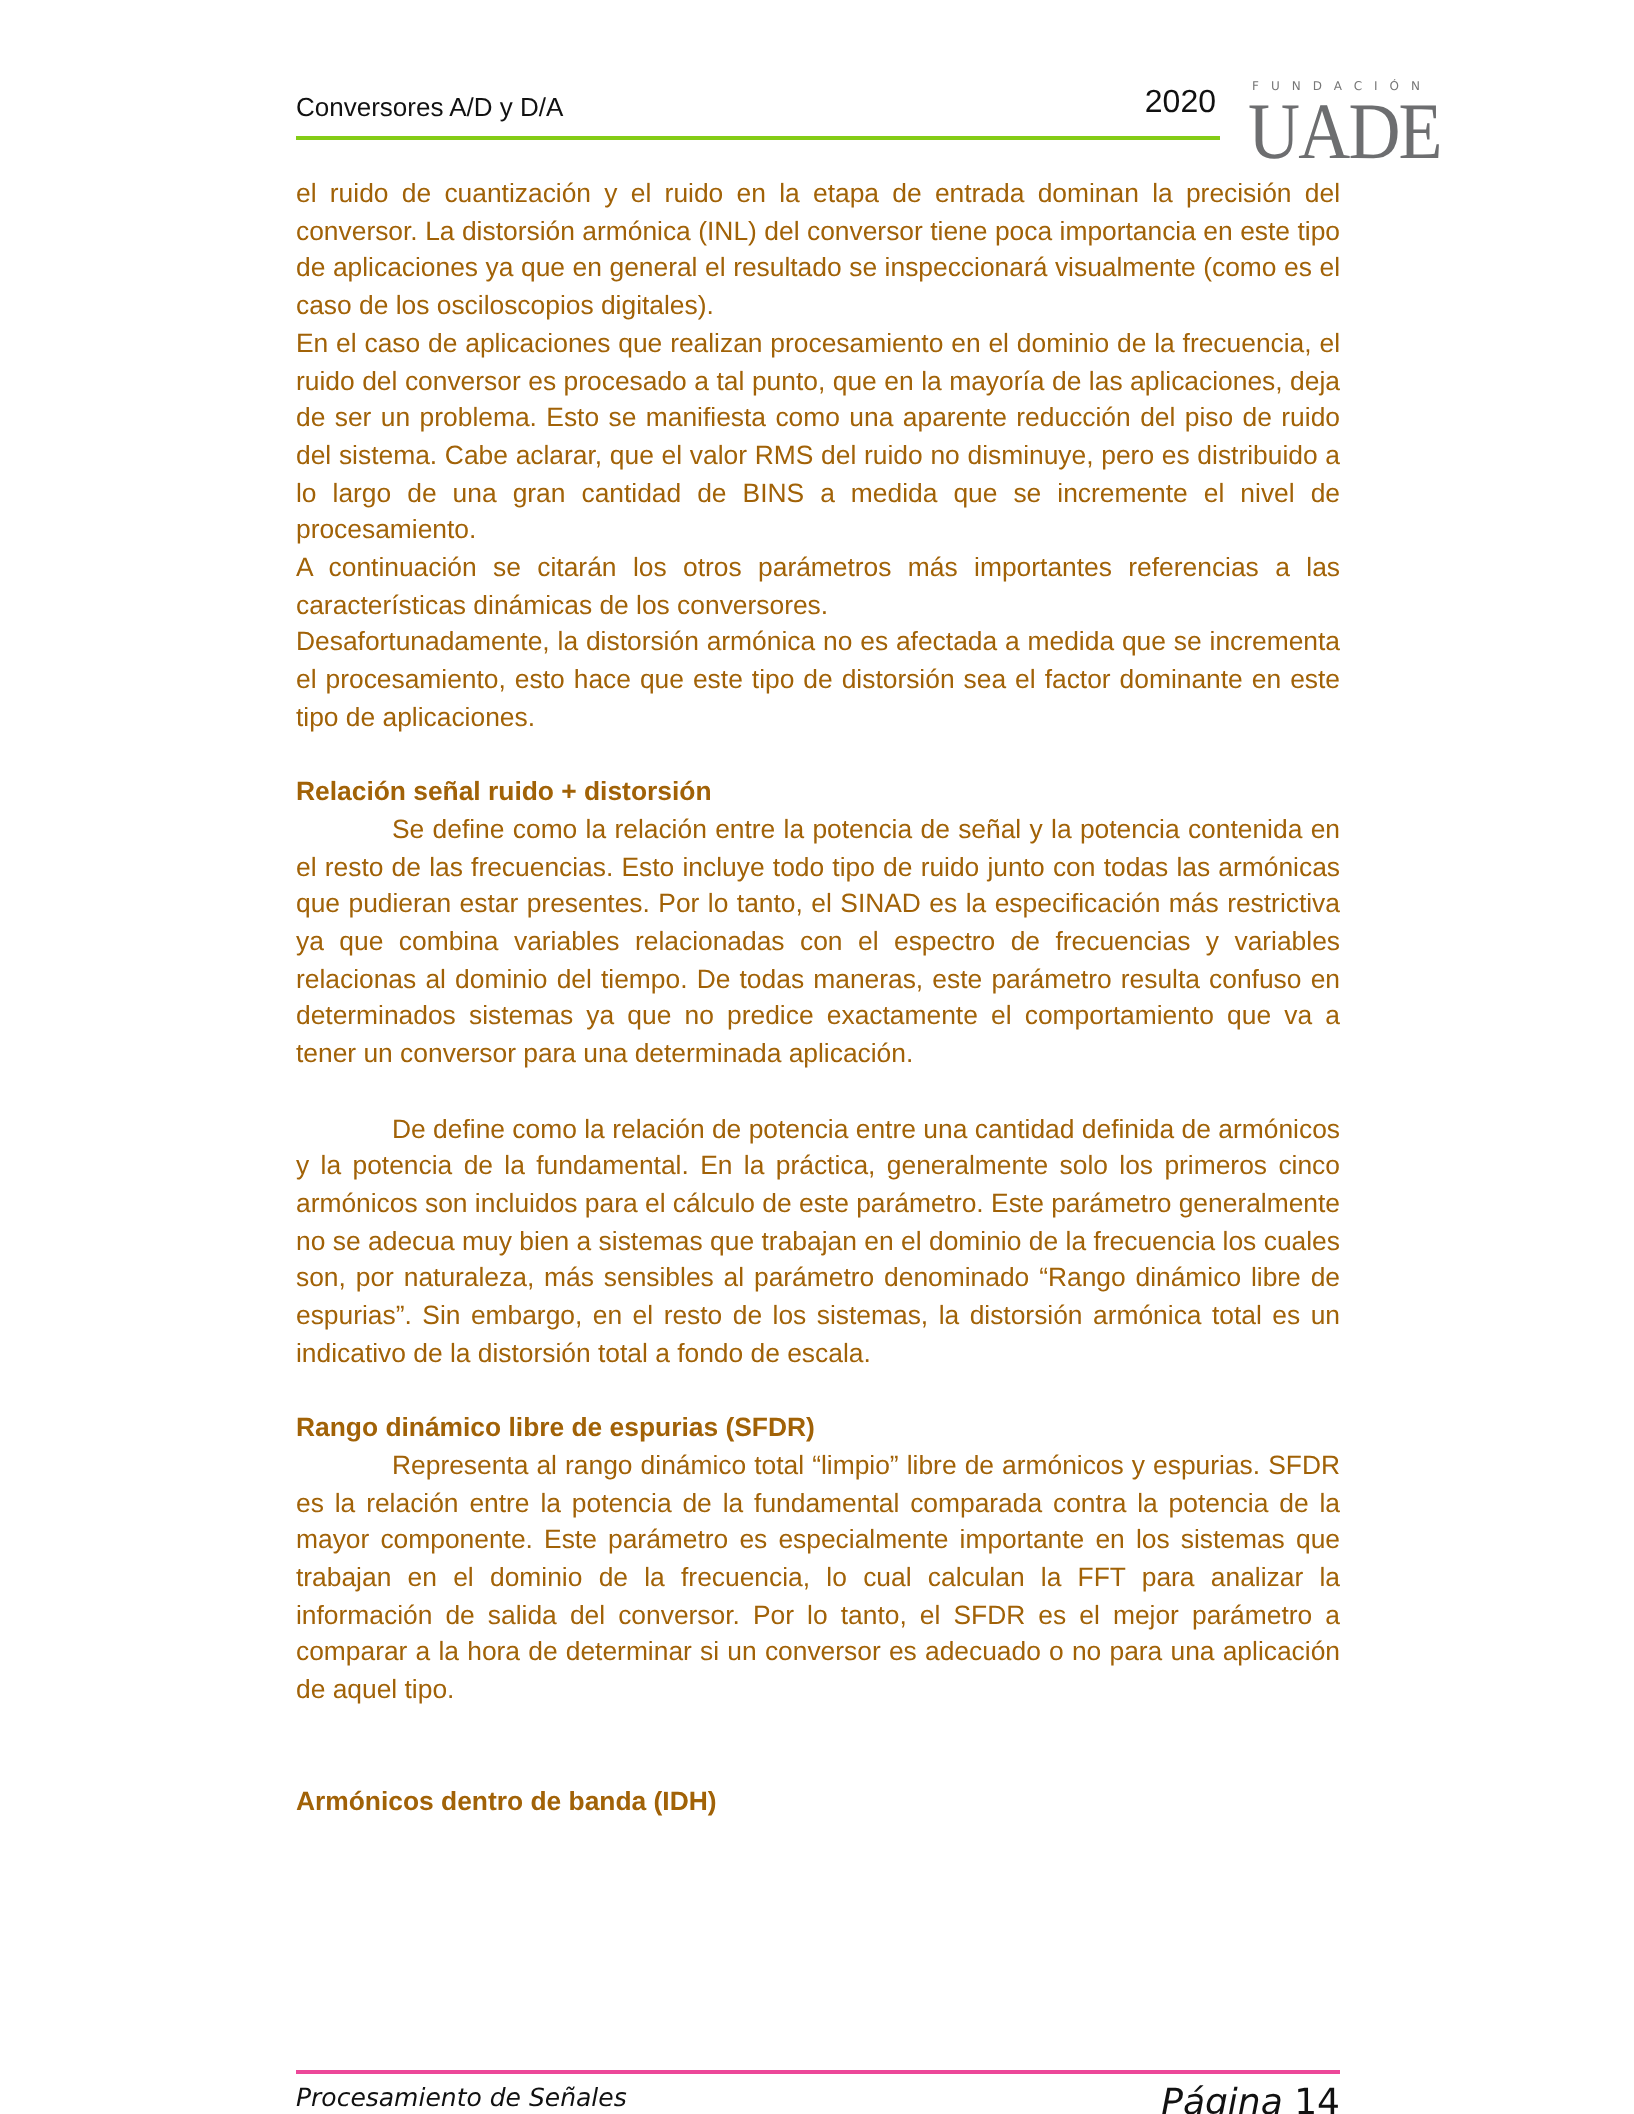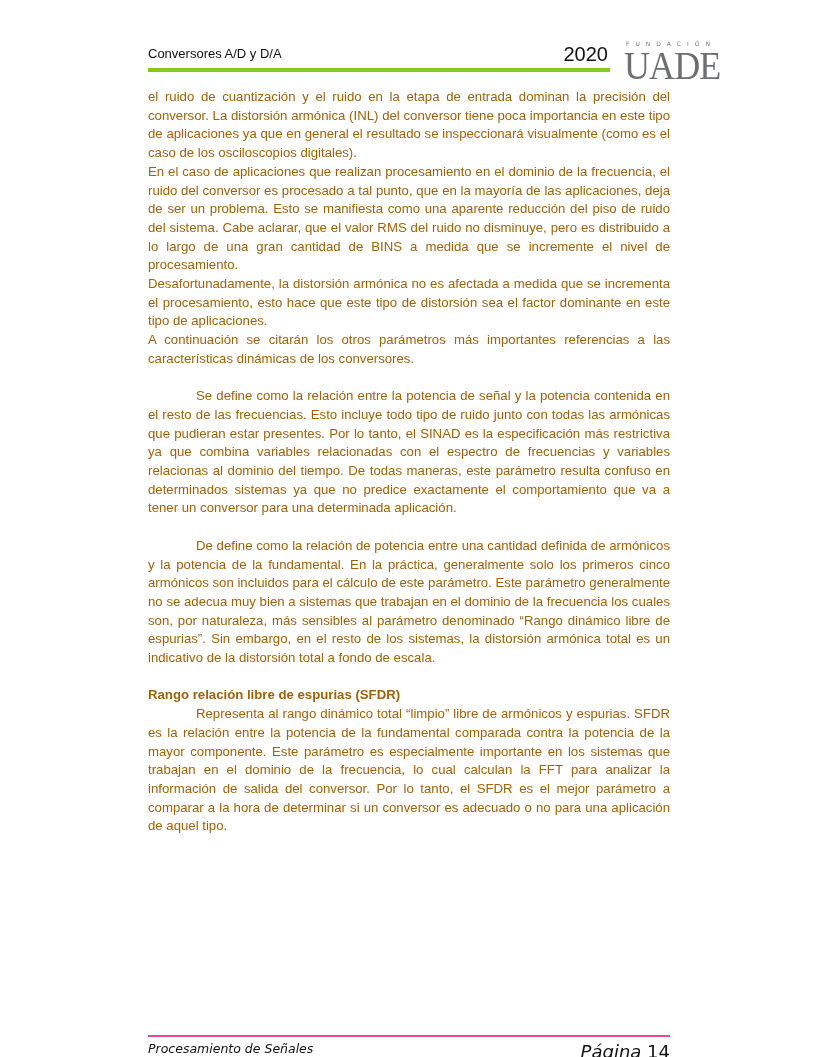--- a/index.html
+++ b/index.html
@@ -1,20 +1,20 @@
 <!DOCTYPE html>
 <html><head>
 <meta charset="utf-8">
 <style>
   html, body { margin: 0; padding: 0; background: #ffffff; }
   body { width: 817px; height: 1057px; position: relative; overflow: hidden; }
   .page { position: absolute; left: 0; top: 0; width: 817px; height: 1057px; background: #fff; }
-  .header { position: absolute; left: 148px; top: 44px; width: 462px; height: 24px; border-bottom: 4px solid #84cc16; }
+  .header { position: absolute; left: 148px; top: 44px; width: 462px; height: 24px; border-bottom: 2px solid #84cc16; }
   .header-title { position: absolute; left: 0; top: 2px; font-family: "Liberation Sans", sans-serif; font-size: 13px; color: #111; }
-  .header-year { position: absolute; right: 2px; top: -1px; font-family: "Liberation Sans", sans-serif; font-size: 20px; color: #111; }
+  .header-year { position: absolute; right: 2px; top: -1px; font-family: "Liberation Sans", sans-serif; font-size: 16px; color: #111; }
   .logo { position: absolute; left: 624px; top: 40px; width: 92px; height: 46px; text-decoration: underline; }
   .logo-top { position: absolute; left: 2px; top: 0; width: 90px; font-family: "DejaVu Sans", sans-serif; font-size: 6px; letter-spacing: 6px; color: #777; white-space: nowrap; }
   .logo-main { position: absolute; left: 0; top: 6px; font-family: "Liberation Serif", serif; font-size: 40px; line-height: 40px; color: #6d6e70; transform: scaleX(0.9); transform-origin: left top; letter-spacing: -1px; }
   .content { position: absolute; left: 148px; top: 88px; width: 522px; font-family: Liberation Sans, sans-serif; font-size: 13.2px; line-height: 18.7px; color: #a16207; }
   .content p { margin: 0; text-align: justify; }
   .heading { font-weight: bold; margin: 0; }
   .indent { text-indent: 48px; }
   .gap { height: 18.7px; }
   .gap2 { height: 37.4px; }
   .footer { position: absolute; left: 148px; top: 1035px; width: 522px; border-top: 2px solid #ec4899; height: 24px; }
@@ -33,34 +33,36 @@
   </div>
 
   <div class="logo">
     <div class="logo-top">FUNDACIÓN</div>
     <div class="logo-main">UADE</div>
   </div>
 
   <div class="content">
     <p>el ruido de cuantización y el ruido en la etapa de entrada dominan la precisión del conversor. La distorsión armónica (INL) del conversor tiene poca importancia en este tipo de aplicaciones ya que en general el resultado se inspeccionará visualmente (como es el caso de los osciloscopios digitales).</p>
     <p>En el caso de aplicaciones que realizan procesamiento en el dominio de la frecuencia, el ruido del conversor es procesado a tal punto, que en la mayoría de las aplicaciones, deja de ser un problema. Esto se manifiesta como una aparente reducción del piso de ruido del sistema. Cabe aclarar, que el valor RMS del ruido no disminuye, pero es distribuido a lo largo de una gran cantidad de BINS a medida que se incremente el nivel de procesamiento.</p>
+    <p>A continuación se citarán los otros parámetros más importantes referencias a las características dinámicas de los conversores.</p>
     <p>Desafortunadamente, la distorsión armónica no es afectada a medida que se incrementa el procesamiento, esto hace que este tipo de distorsión sea el factor dominante en este tipo de aplicaciones.</p>
-    <p>A continuación se citarán los otros parámetros más importantes referencias a las características dinámicas de los conversores.</p>
 
     <div class="gap"></div>
+    <p class="heading">Relación señal ruido + distorsión</p>
     <p class="indent">Se define como la relación entre la potencia de señal y la potencia contenida en el resto de las frecuencias. Esto incluye todo tipo de ruido junto con todas las armónicas que pudieran estar presentes. Por lo tanto, el SINAD es la especificación más restrictiva ya que combina variables relacionadas con el espectro de frecuencias y variables relacionas al dominio del tiempo. De todas maneras, este parámetro resulta confuso en determinados sistemas ya que no predice exactamente el comportamiento que va a tener un conversor para una determinada aplicación.</p>
 
     <div class="gap"></div>
     <p class="indent">De define como la relación de potencia entre una cantidad definida de armónicos y la potencia de la fundamental. En la práctica, generalmente solo los primeros cinco armónicos son incluidos para el cálculo de este parámetro. Este parámetro generalmente no se adecua muy bien a sistemas que trabajan en el dominio de la frecuencia los cuales son, por naturaleza, más sensibles al parámetro denominado “Rango dinámico libre de espurias”. Sin embargo, en el resto de los sistemas, la distorsión armónica total es un indicativo de la distorsión total a fondo de escala.</p>
 
     <div class="gap"></div>
-    <p class="heading">Rango relación libre de espurias (SFDR)</p>
+    <p class="heading">Rango dinámico libre de espurias (SFDR)</p>
     <p class="indent">Representa al rango dinámico total “limpio” libre de armónicos y espurias. SFDR es la relación entre la potencia de la fundamental comparada contra la potencia de la mayor componente. Este parámetro es especialmente importante en los sistemas que trabajan en el dominio de la frecuencia, lo cual calculan la FFT para analizar la información de salida del conversor. Por lo tanto, el SFDR es el mejor parámetro a comparar a la hora de determinar si un conversor es adecuado o no para una aplicación de aquel tipo.</p>
 
     <div class="gap2"></div>
+    <p class="heading">Armónicos dentro de banda (IDH)</p>
   </div>
 
   <div class="footer">
     <span class="footer-left">Procesamiento de Señales</span>
     <span class="footer-right"><i>Página</i> <span>14</span></span>
   </div>
 
 </div>
 
 </body></html>

